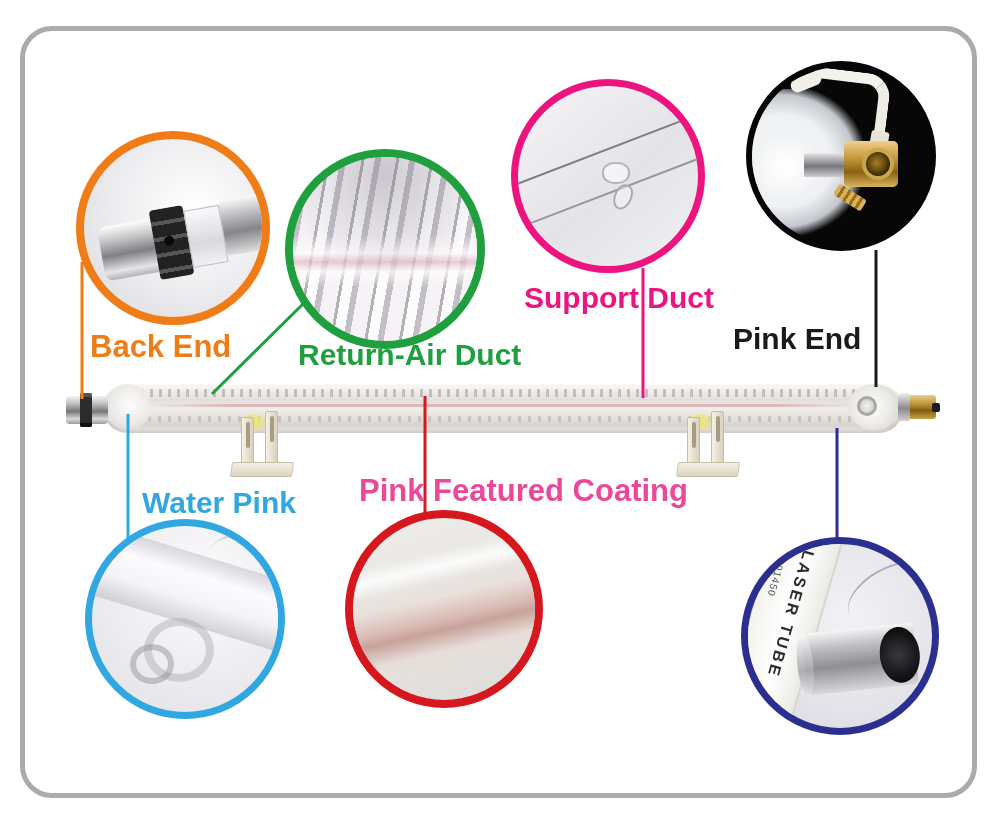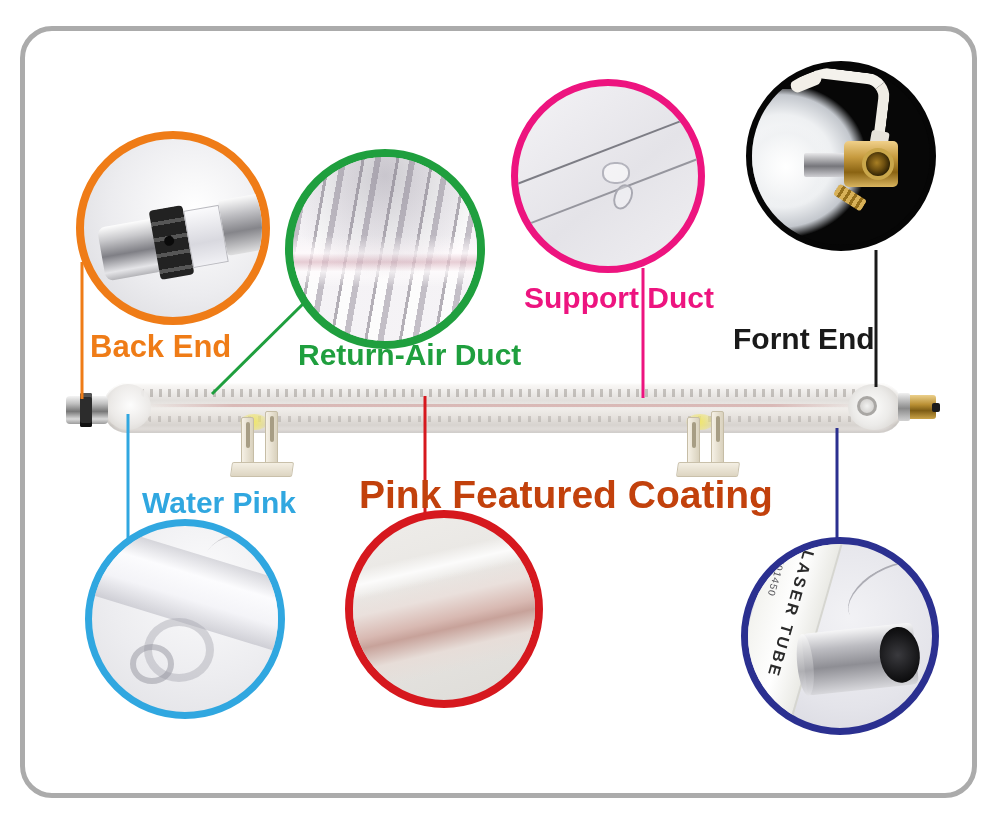--- a/index.html
+++ b/index.html
@@ -159,21 +159,21 @@
   .is-sticker { position:absolute; left:16px; top:170px; width:42px; height:26px; border-radius:4px; transform:rotate(36deg);
             background:linear-gradient(135deg,#f4e355,#d9c22e); border:1px solid #b7a31f;}
 
   
   .lbl { position:absolute; z-index:6; font-weight:bold; white-space:nowrap; letter-spacing:0; }
   .lbl-back    { left:90px;  top:329px; font-size:31px; color:#ef7c17; }
   .lbl-return  { left:298px; top:338px; font-size:30px; color:#1f9f3e; }
   .lbl-supp    { left:524px; top:281px; font-size:30px; color:#ed147f; }
   .lbl-front   { left:733px; top:322px; font-size:30px; color:#1a1a1a; }
   .lbl-water   { left:142px; top:486px; font-size:30px; color:#30a7e0; }
-  .lbl-pinkc   { left:359px; top:473px; font-size:39px; color:#c2410c; }
+  .lbl-pinkc   { left:359px; top:473px; font-size:31px; color:#ec4899; }
   .lbl-intsup  { left:716px; top:495px; font-size:31px; color:#2b3090; }
 </style>
 </head>
 <body>
 
 <div class="canvas">
 
   <div class="frame"></div>
 
   <div class="tube">
@@ -280,17 +280,17 @@
     <div class="is-cyl">
       <div class="is-cyl-rim"></div>
       <div class="is-cyl-open"></div>
     </div>
     <div class="is-sticker"></div>
   </div>
 
   <div class="lbl lbl-return">Return-Air Duct</div>
   <div class="lbl lbl-back">Back End</div>
   <div class="lbl lbl-supp">Support Duct</div>
-  <div class="lbl lbl-front">Fornt End</div>
+  <div class="lbl lbl-front">Pink End</div>
   <div class="lbl lbl-water">Water Pink</div>
   <div class="lbl lbl-pinkc">Pink Featured Coating</div>
 
 </div>
 
 </body></html>

